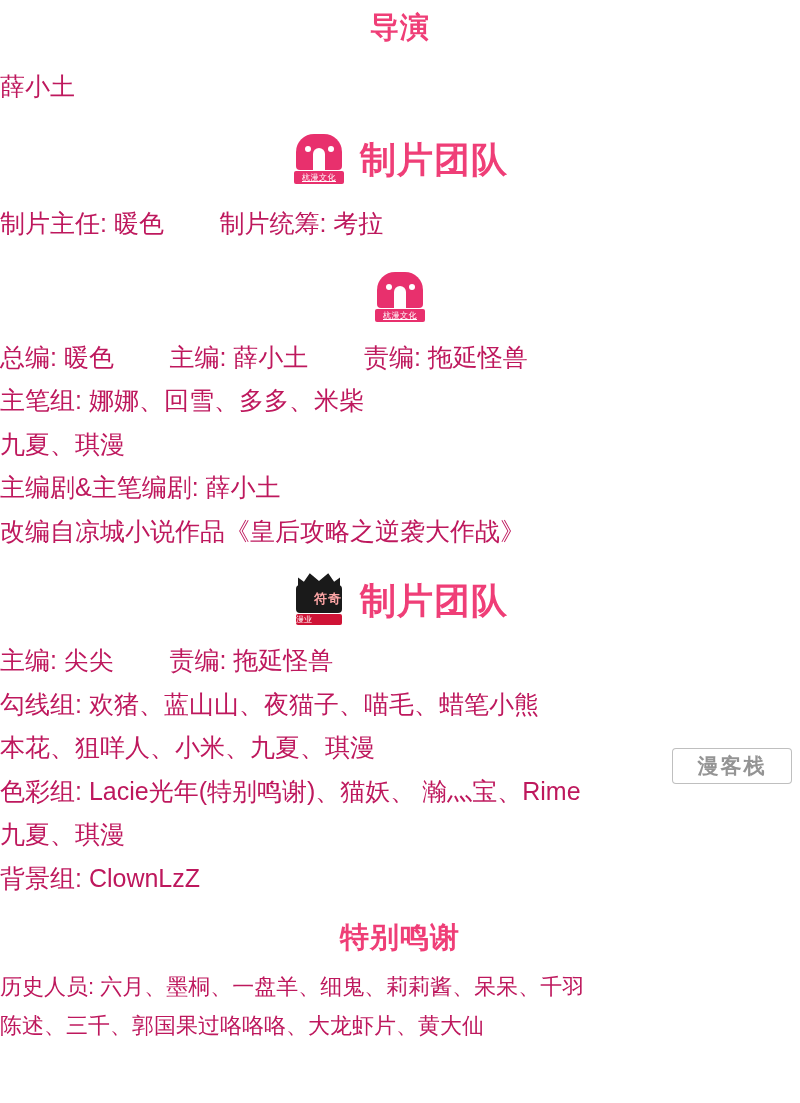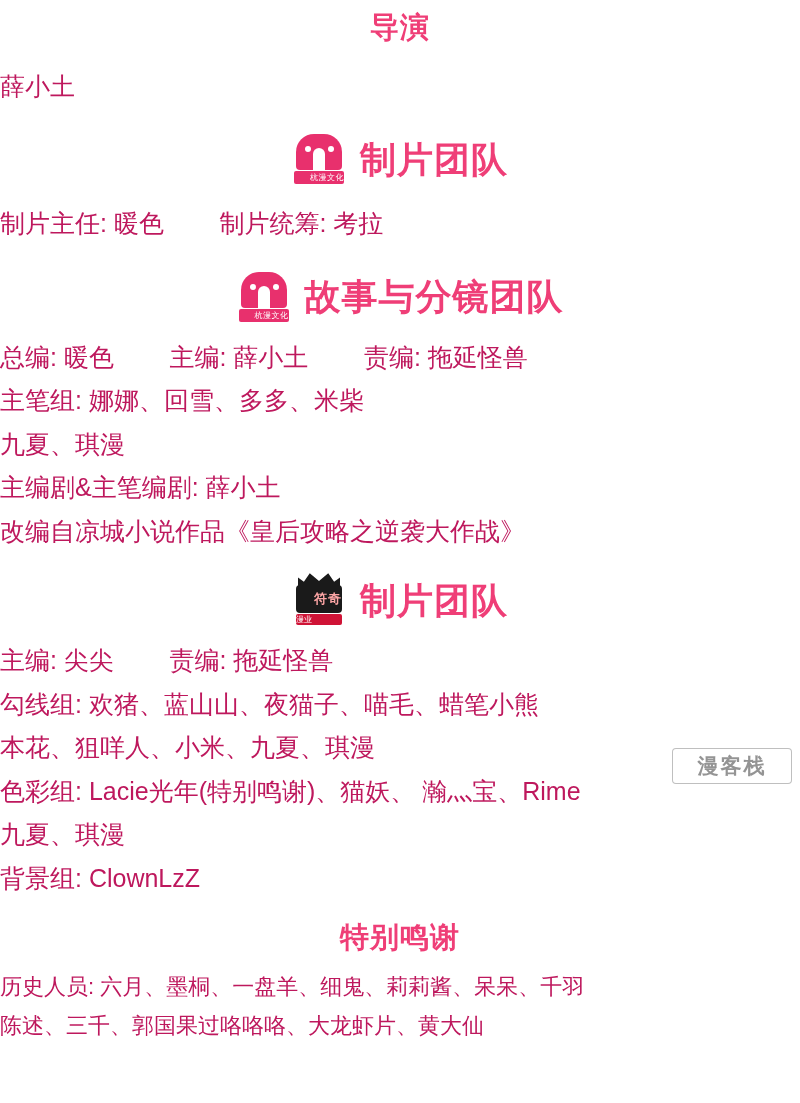--- a/index.html
+++ b/index.html
@@ -97,23 +97,24 @@
     position: absolute;
     left: 2px;
     top: 39px;
     width: 50px;
     height: 13px;
     background: #e8306d;
     border-radius: 2px;
     color: #fff;
     font-size: 8px;
     line-height: 13px;
-    text-align: right;
+    text-align: center;
     letter-spacing: 0.5px;
     overflow: hidden;
+    text-decoration: underline;
   }
   .logo-dark {
     background: transparent;
   }
   .logo-dark .d-crown {
     position: absolute;
     left: 6px;
     top: 0px;
     width: 42px;
     height: 14px;
@@ -196,21 +197,20 @@
   <div class="spacer-28"></div>
 
   <div class="title-row">
     <div class="logo logo-m">
       <div class="m-shape"></div>
       <div class="m-notch"></div>
       <div class="m-eye l"></div>
       <div class="m-eye r"></div>
       <div class="m-bar">杭漫文化</div>
     </div>
-    <div class="section-title">故事与分镜团队</div>
   </div>
   <div class="spacer-16"></div>
   <div class="line">总编: 暖色        主编: 薛小土        责编: 拖延怪兽</div>
   <div class="spacer-8"></div>
   <div class="line">主笔组: 娜娜、回雪、多多、米柴</div>
   <div class="spacer-8"></div>
   <div class="line">九夏、琪漫</div>
   <div class="spacer-8"></div>
   <div class="line">主编剧&amp;主笔编剧: 薛小土</div>
   <div class="spacer-8"></div>

